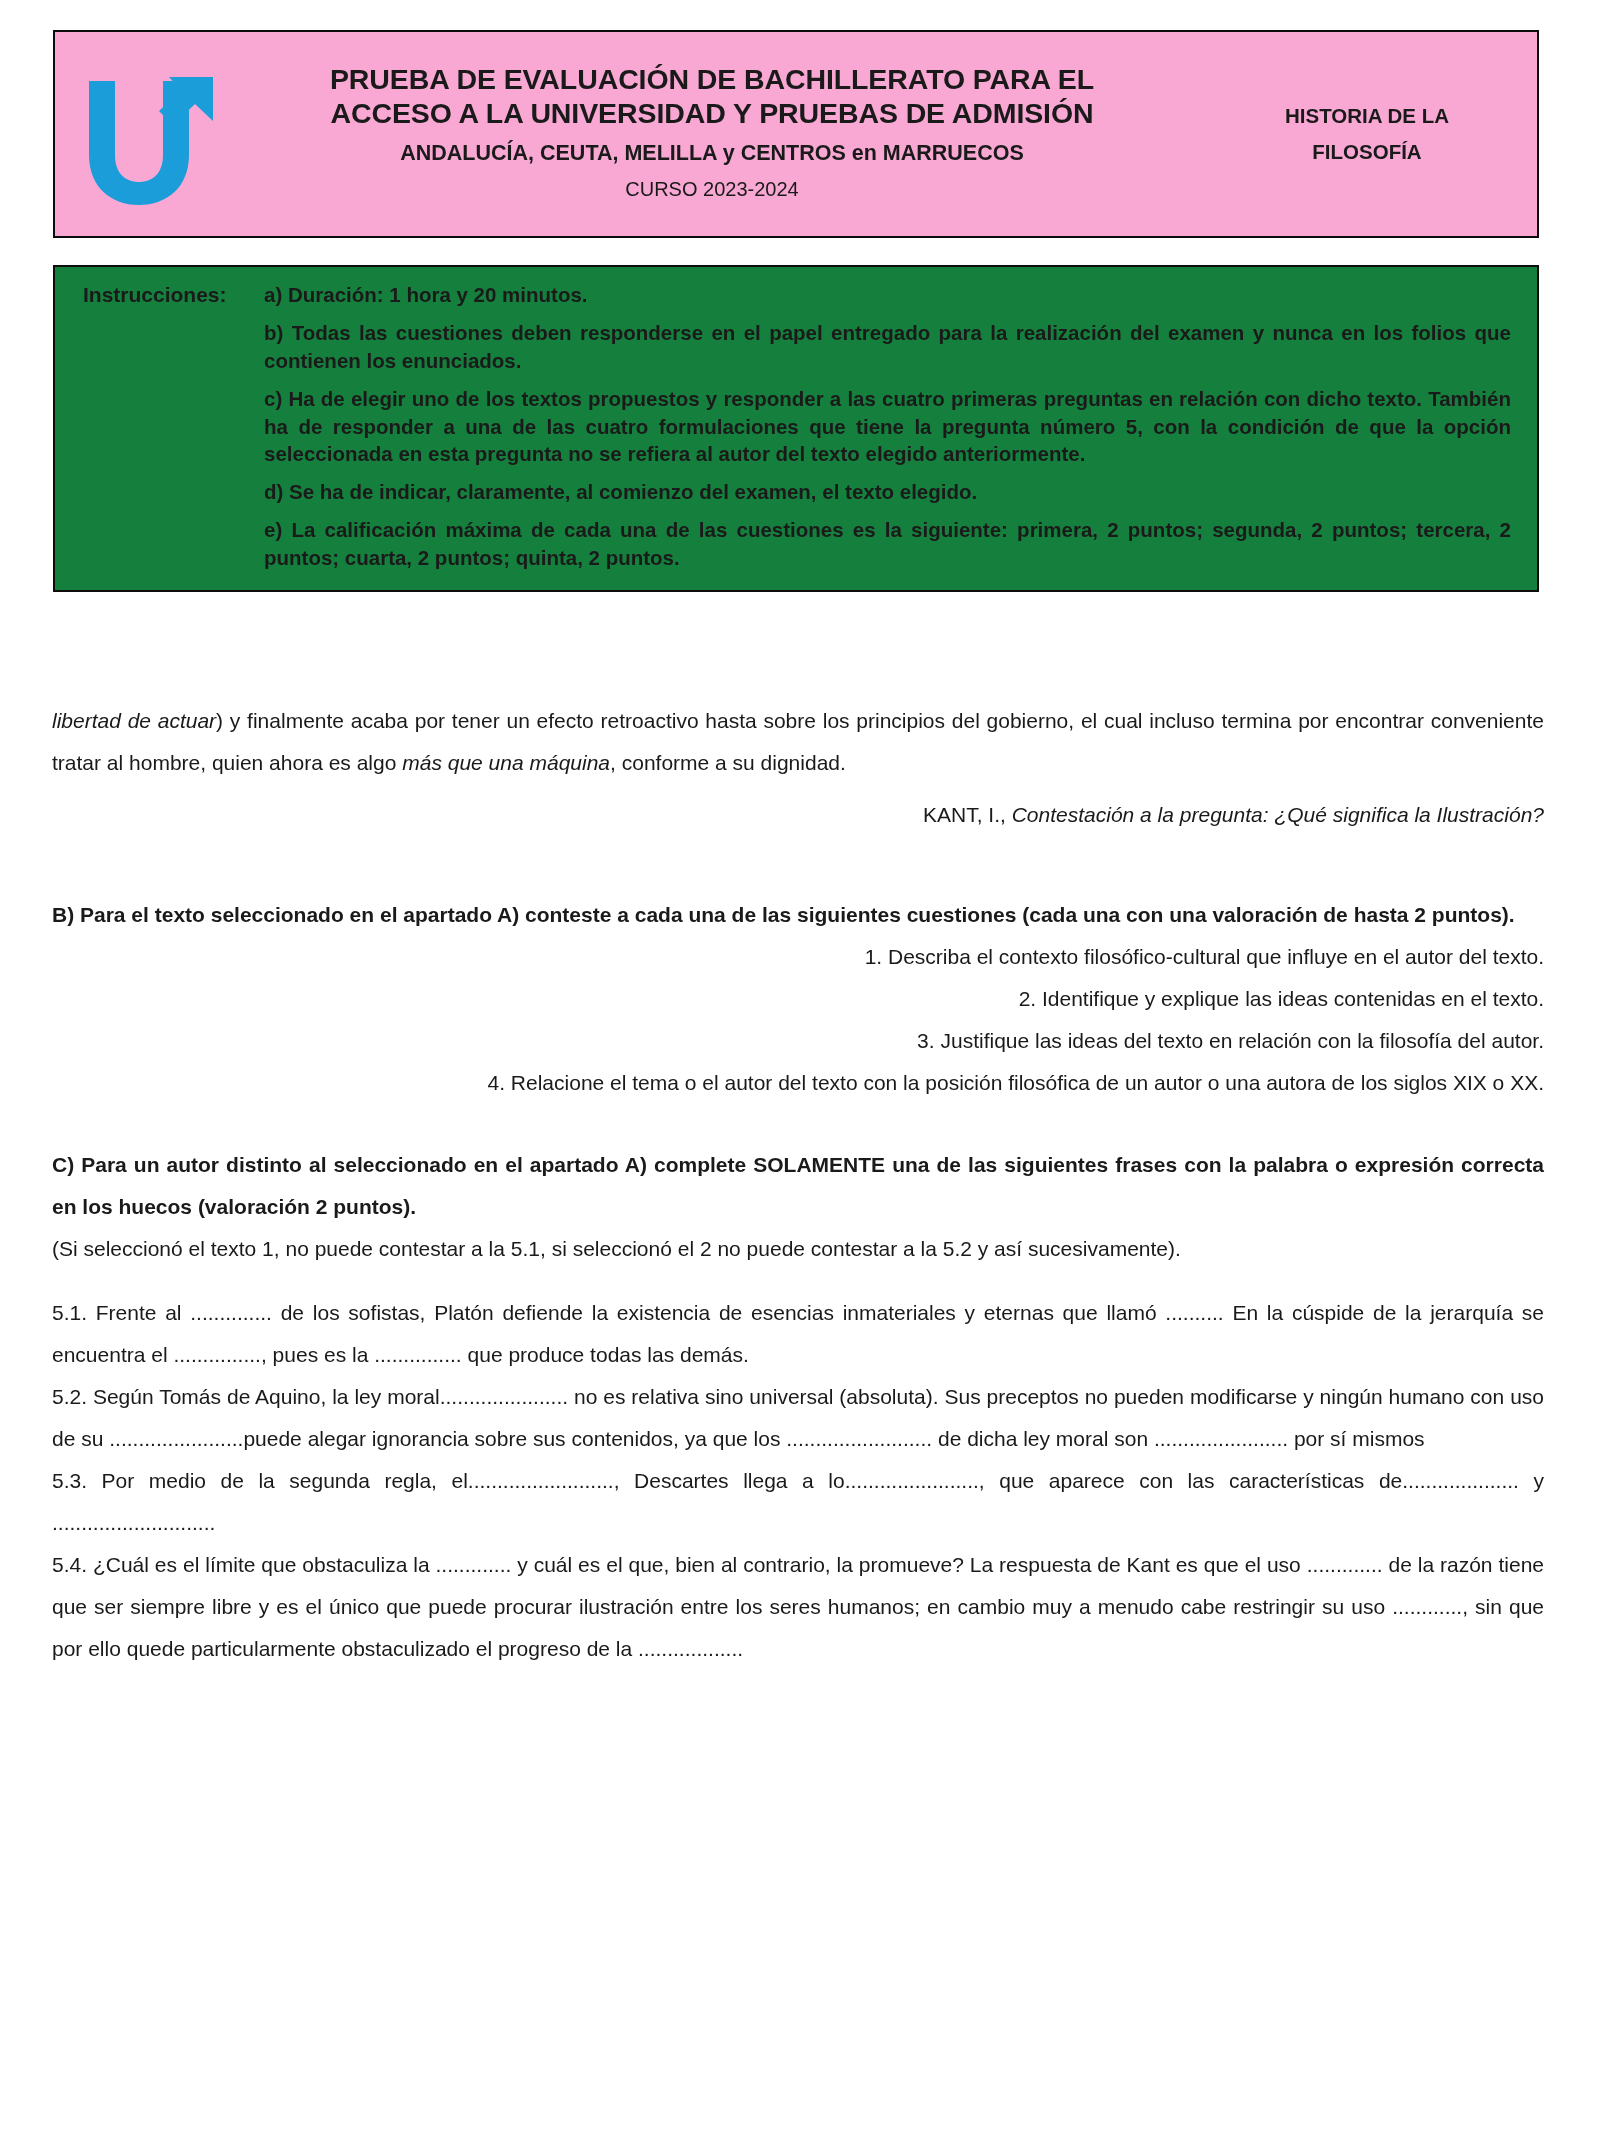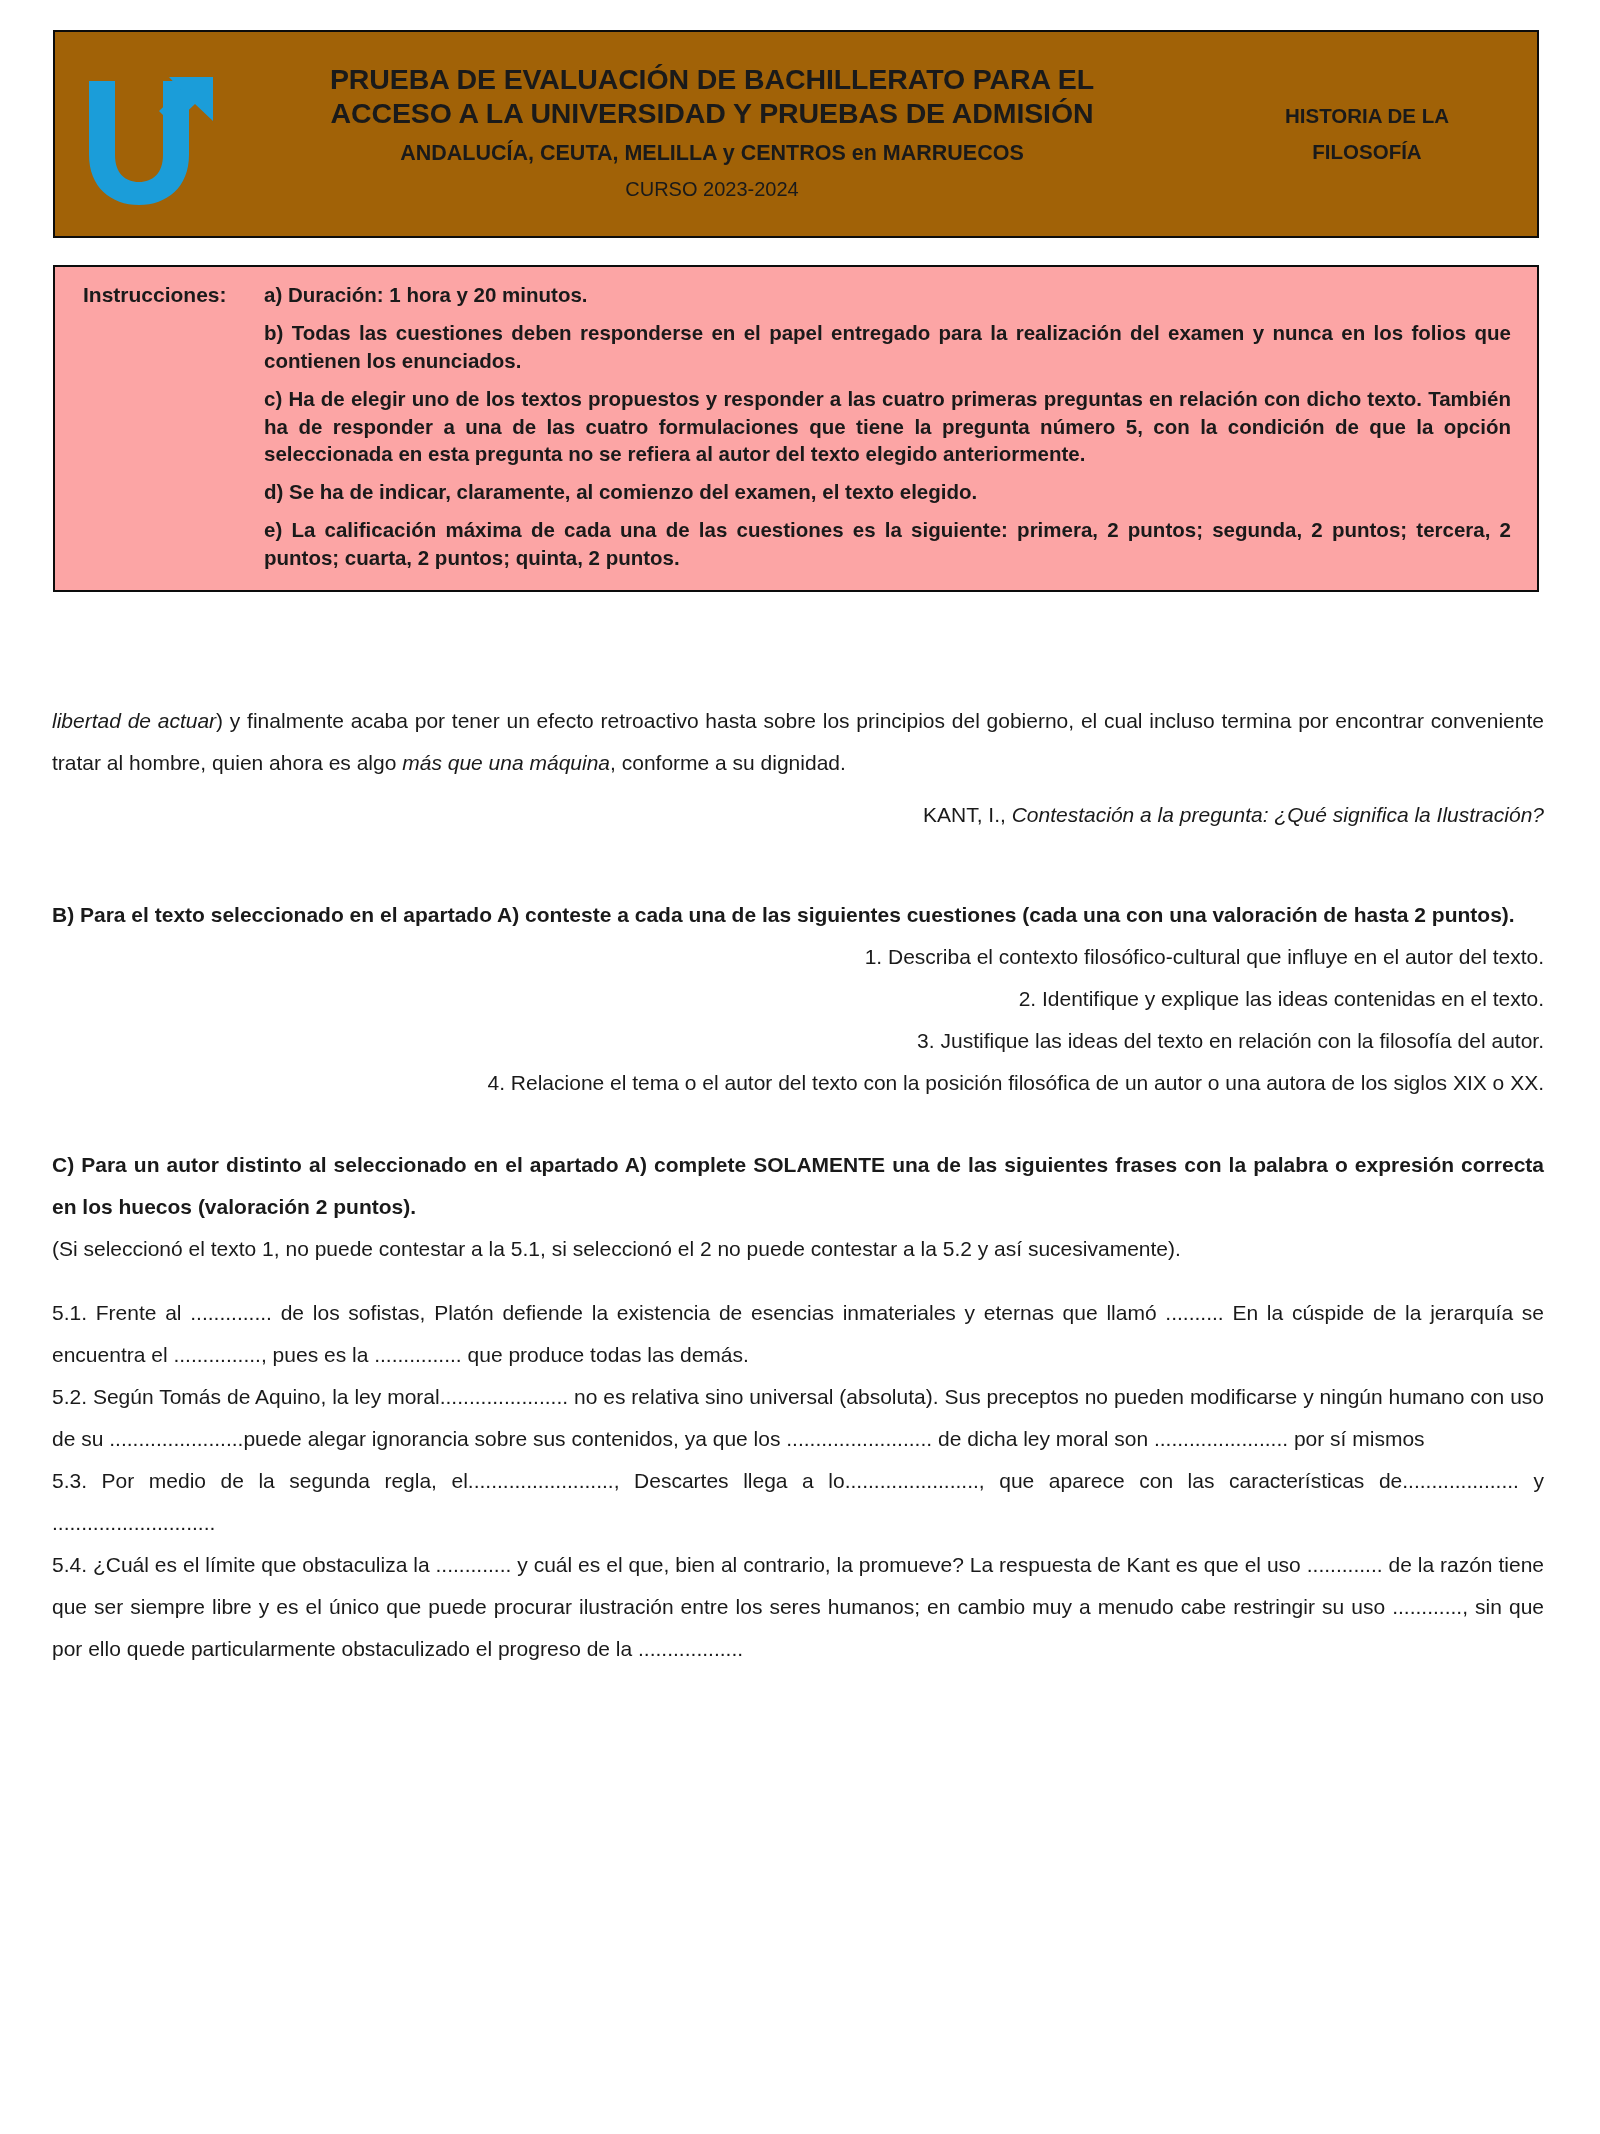--- a/index.html
+++ b/index.html
@@ -25,21 +25,21 @@
   
   .header-box {
     position: absolute;
     left: 53px;
     top: 30px;
     width: 1486px;
     height: 208px;
     border: 2.5px solid #0c0c0c;
     display: flex;
     align-items: stretch;
-    background: #a16207;
+    background: #f9a8d4;
   }
   .header-logo-cell {
     width: 172px;
     display: flex;
     align-items: center;
     justify-content: center;
     padding-left: 8px;
   }
   .logo-svg { display: block; }
 
@@ -86,21 +86,21 @@
 
   
   .instructions-box {
     position: absolute;
     left: 53px;
     top: 265px;
     width: 1486px;
     border: 2.5px solid #0c0c0c;
     padding: 14px 16px 18px 16px;
     display: flex;
-    background: #fca5a5;
+    background: #15803d;
   }
   .instr-label {
     width: 193px;
     flex-shrink: 0;
     font-weight: bold;
     font-size: 21px;
     padding-left: 12px;
     padding-top: 2px;
   }
   .instr-body {

